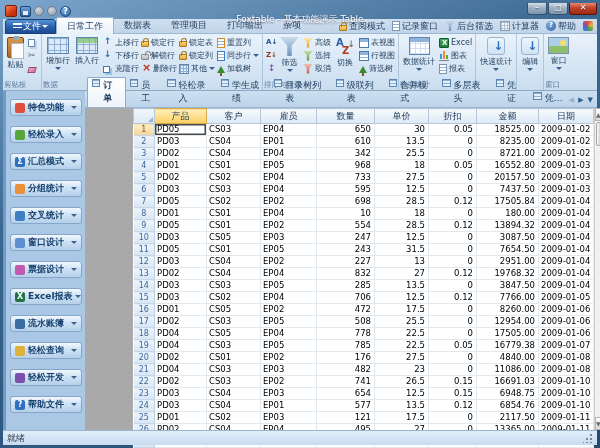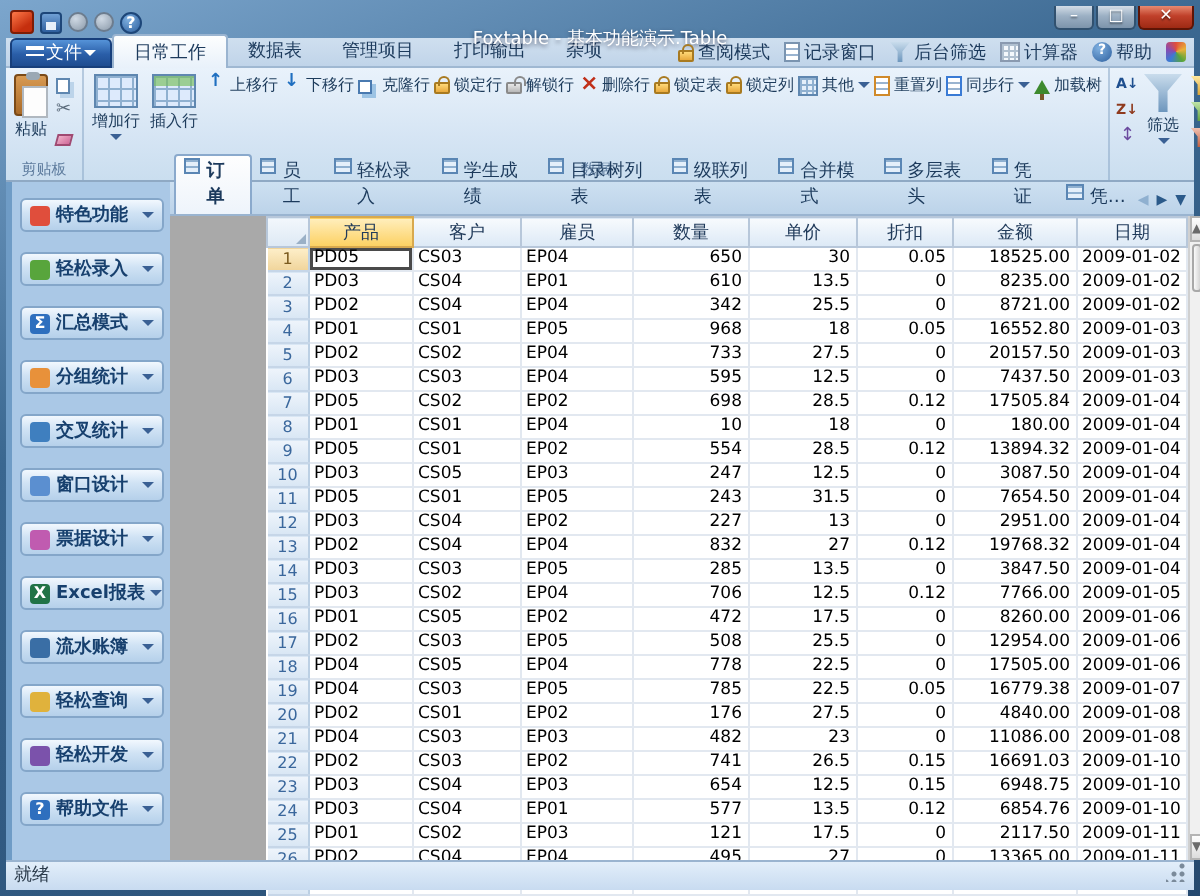--- a/index.html
+++ b/index.html
@@ -99,23 +99,23 @@
   .bi-stats::before { content:""; position:absolute; left:0; right:0; top:0; height:4px; background:#8fb4dc; }
   .bi-down { width:18px; height:18px; background:linear-gradient(#eef5fc,#cfe2f4); border:1px solid #9ab4d0; border-radius:3px; }
   .bi-down::before { content:"\2193"; position:absolute; left:5px; top:1px; color:#2e6fbe; font-weight:bold; font-size:12px; }
   .bi-window { width:21px; height:17px; border:1px solid #7a94b0; background:linear-gradient(180deg,#aecfe8 55%,#8fbf6a 55%); }
   .bi-window::before { content:""; position:absolute; right:2px; top:2px; width:6px; height:6px; border-radius:50%; background:#f7e06a; }
 
   
   .ribbon { height:57px; background:linear-gradient(#e9f2fb,#d6e5f4 60%,#cadeef); border-bottom:1px solid #8fa9c4; display:flex; font-size:8px; color:#1e3c5c; }
   .rgroup { display:flex; flex-direction:column; border-right:1px solid rgba(140,170,200,.55); padding:1px 1px 0 1px; }
   .rbody { flex:1; display:flex; align-items:flex-start; gap:1px; padding:1px; }
-  .rlabel { height:10px; text-align:center; font-size:7.5px; color:#5e7c9e; white-space:nowrap; }
+  .rlabel { height:10px; text-align:left; font-size:7.5px; color:#5e7c9e; white-space:nowrap; }
   .bbtn { display:flex; flex-direction:column; align-items:center; gap:1px; padding:1px 2px; white-space:nowrap; }
-  .rcol { display:flex; }
+  .rcol { display:flex; flex-direction:column; }
   .sbtn { display:flex; align-items:center; gap:2px; height:13px; padding:0 1px; white-space:nowrap; }
   .stack13 { display:flex; flex-direction:column; }
   .sicon { height:13px; display:flex; align-items:center; padding:0 1px; }
 
   
   .content { flex:1; display:flex; min-height:0; }
   .sidebar { width:82px; background:linear-gradient(90deg,#6f9cc6 0,#6f9cc6 3px,#aac8e6 3px); padding:8px 3px 0 7px; }
   .side-btn { height:17px; margin-bottom:10px; display:flex; align-items:center; gap:3px; padding:0 4px;
       background:linear-gradient(#f2f8fe,#cfe2f4 45%,#b5d0ea); border:1px solid #84a6c9; border-radius:3px;
       font-size:9px; font-weight:bold; color:#17406e; white-space:nowrap; overflow:hidden; }
@@ -148,21 +148,21 @@
   .grid td.num { text-align:right; padding-right:3px; }
   .grid td.cell-cur { box-shadow:inset 0 0 0 1.5px #4a4a4a; }
   .void { flex:1; }
   .vscroll { width:13px; background:#f0f0f0; border-left:1px solid #d0d0d0; display:flex; flex-direction:column; }
   .varrow { height:13px; background:linear-gradient(#fdfdfd,#dcdcdc); border:1px solid #b4b4b4; color:#6a6a6a; font-size:6px;
             text-align:center; line-height:11px; }
   .vthumb { height:24px; margin:1px; background:linear-gradient(90deg,#fafafa,#d4d4d4); border:1px solid #a8a8a8; border-radius:2px; }
   .vtrack { flex:1; }
 
   
-  .statusbar { height:15px; background:linear-gradient(#e2eefa,#c8dbf0); border-top:1px solid #9ab4d0; display:flex; 
+  .statusbar { height:15px; background:linear-gradient(#e2eefa,#c8dbf0); border-top:1px solid #9ab4d0; display:flex; align-items:center;
                font-size:9px; color:#2a3a4a; padding:0 4px; }
   .grip { margin-left:auto; width:10px; height:10px;
       background:radial-gradient(circle 1px at 8px 2px,#7a8a9a 1px,transparent 1.5px),
                  radial-gradient(circle 1px at 8px 6px,#7a8a9a 1px,transparent 1.5px),
                  radial-gradient(circle 1px at 4px 6px,#7a8a9a 1px,transparent 1.5px),
                  radial-gradient(circle 1px at 8px 10px,#7a8a9a 1px,transparent 1.5px),
                  radial-gradient(circle 1px at 4px 10px,#7a8a9a 1px,transparent 1.5px),
                  radial-gradient(circle 1px at 0px 10px,#7a8a9a 1px,transparent 1.5px); }
 </style>
 </head>

